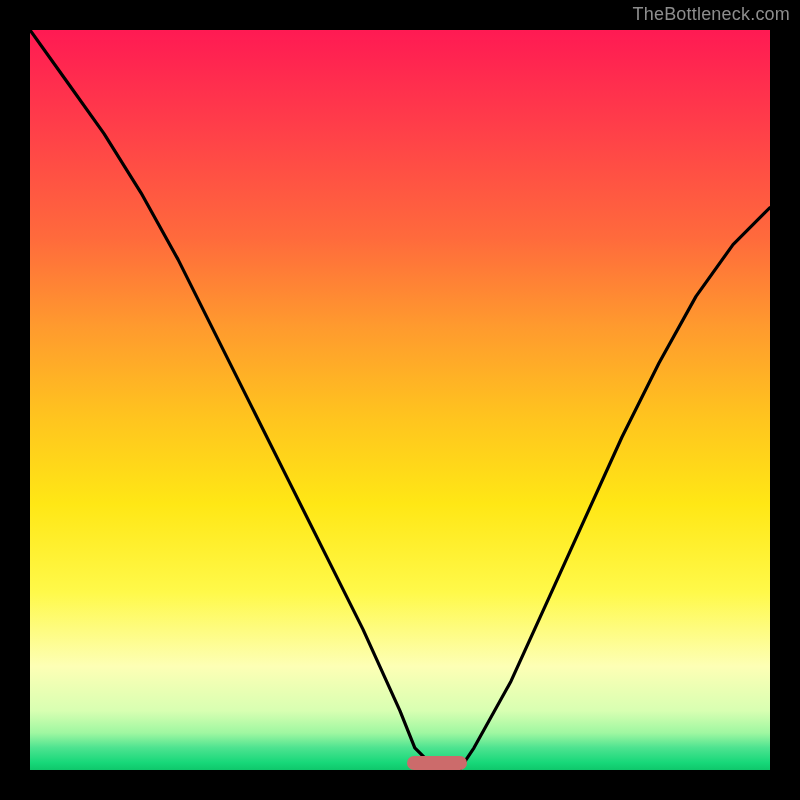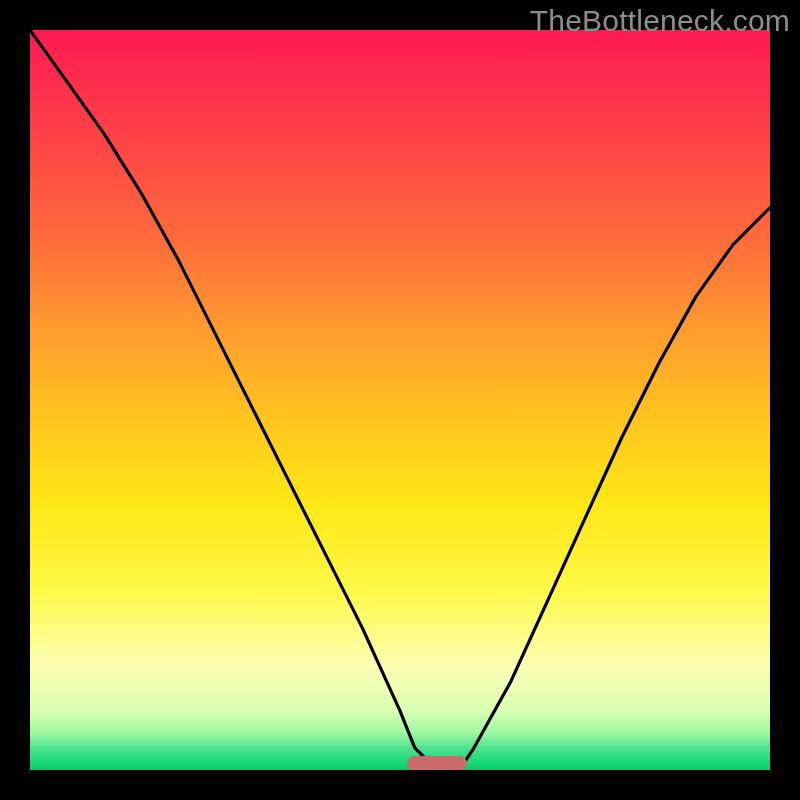--- a/index.html
+++ b/index.html
@@ -61,21 +61,21 @@
     position: absolute;
     background: #cc6b6b;
     border-radius: 8px;
     height: 14px;
   }
   .watermark {
     position: absolute;
     top: 4px;
     right: 10px;
     font-family: Arial, Helvetica, sans-serif;
-    font-size: 30px;
+    font-size: 18px;
     color: #8d8d8d;
     letter-spacing: 0.2px;
     margin-left: 41px;
   }
 </style>
 </head>
 <body>
 
 <div class="frame">
 

